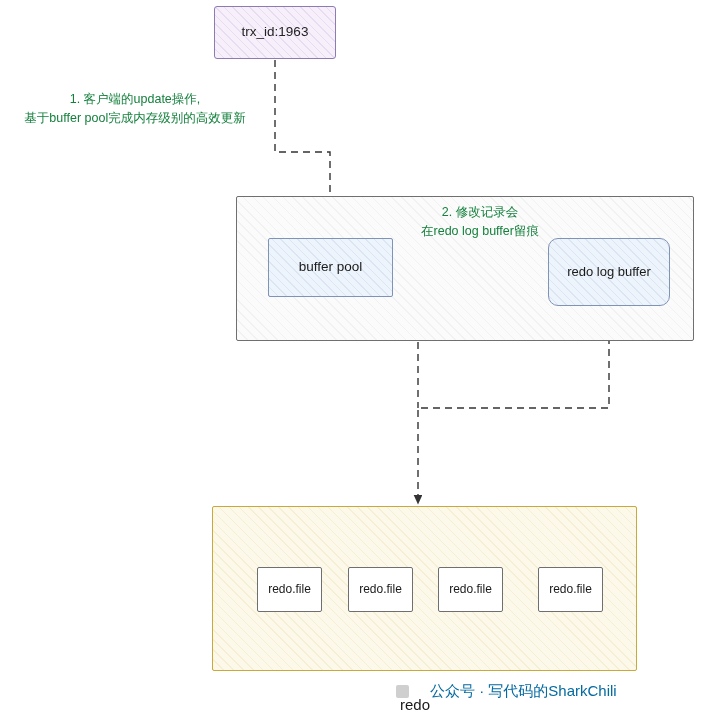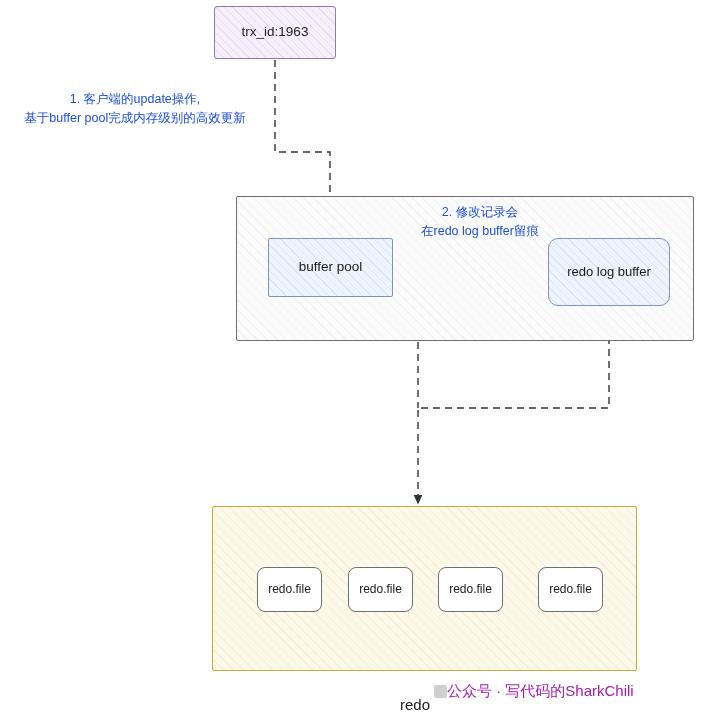--- a/index.html
+++ b/index.html
@@ -99,34 +99,34 @@
     border-radius: 2px;
     background: #fdf9ea;
     background-image: repeating-linear-gradient(45deg, rgba(200,170,60,0.13) 0 1px, transparent 1px 7px);
   }
 
   .redo-file {
     top: 567px;
     width: 65px;
     height: 45px;
     border: 1.4px solid #6f6f6f;
-    border-radius: 8px;
+    border-radius: 2px;
     background: #ffffff;
     font-size: 12px;
   }
   #redo-file-0 { left: 257px; }
   #redo-file-1 { left: 348px; }
   #redo-file-2 { left: 438px; }
   #redo-file-3 { left: 538px; }
 
   .caption {
     position: absolute;
     font-size: 12.5px;
     line-height: 1.55;
-    color: #1d4ed8;
+    color: #15803d;
     text-align: center;
     white-space: pre-line;
   }
   #caption-1 { left: 24px;  top: 90px;  width: 222px; }
   #caption-2 { left: 40px;  top: 248px; width: 196px; }
   #caption-3 { left: 404px; top: 203px; width: 152px; text-align: center; }
   #caption-4 { left: 462px; top: 417px; width: 200px; text-align: left; }
 
   #disk-label {
     position: absolute;
@@ -135,24 +135,23 @@
     font-size: 15px;
     color: #1a1a1a;
   }
 
   #watermark {
     position: absolute;
     left: 396px;
     top: 682px;
     display: flex;
     align-items: center;
-    gap: 0;
+    gap: 21px;
     font-size: 15px;
-    color: #a21caf;
-    margin-left: 38px;
+    color: #0369a1;
   }
   #watermark .wm-mark {
     width: 13px;
     height: 13px;
     background: #cfcfcf;
     border-radius: 2px;
   }
 </style>
 </head>
 <body>

